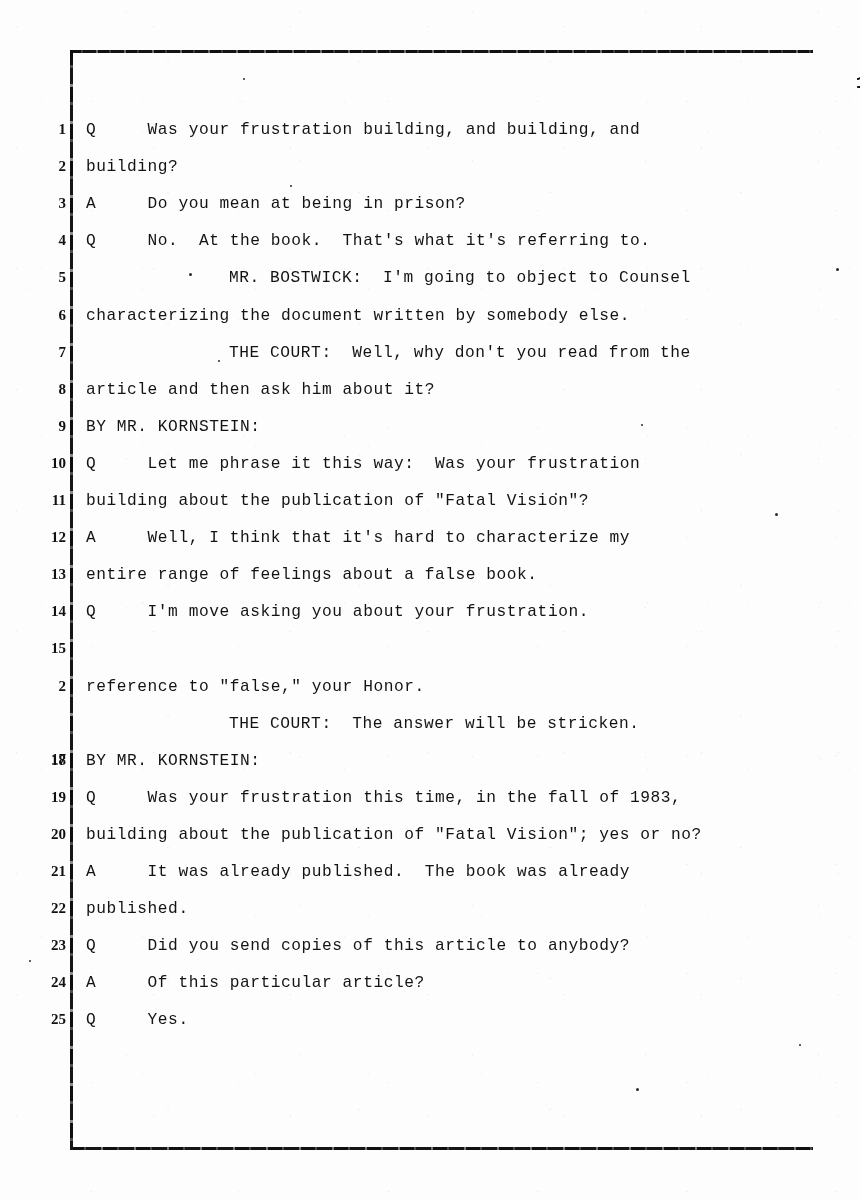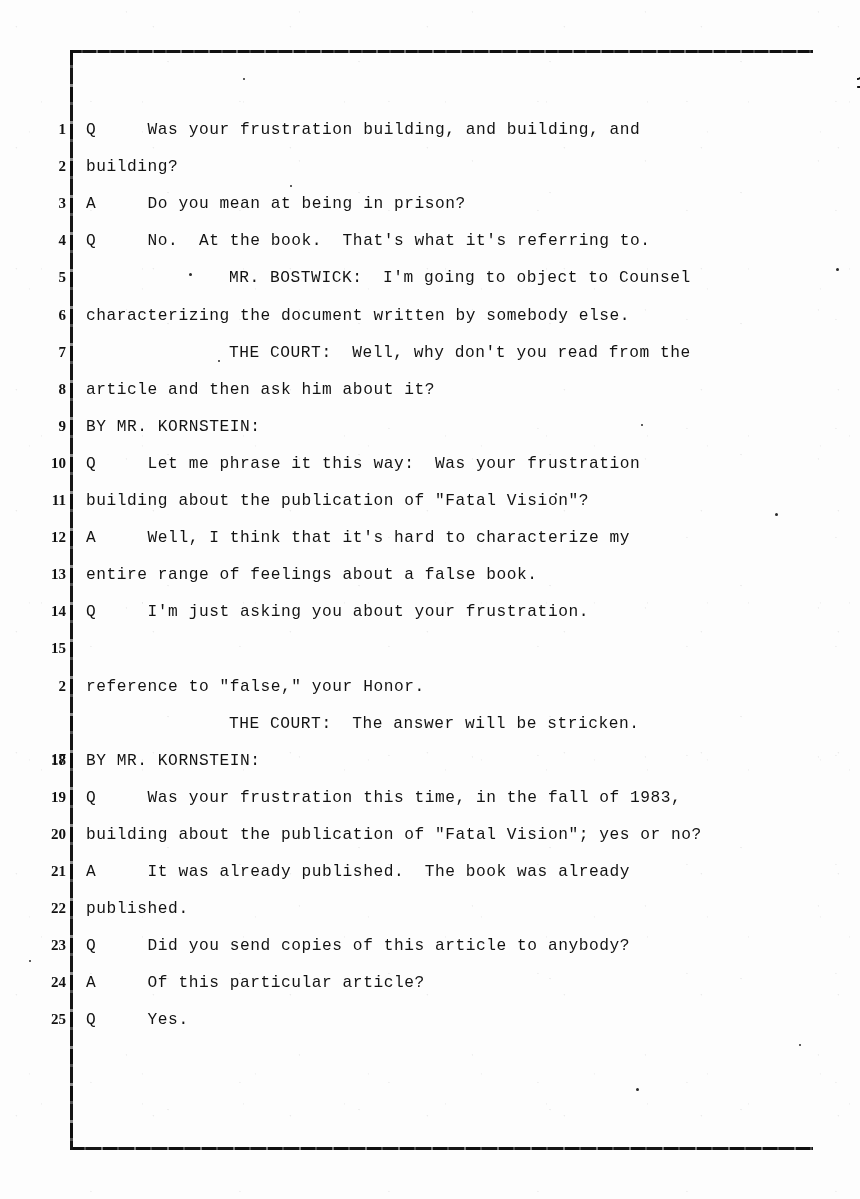--- a/index.html
+++ b/index.html
@@ -187,21 +187,21 @@
       <div class="transcript-line indent-none" style="top: 183.3px;">Q     No.  At the book.  That's what it's referring to.</div>
       <div class="transcript-line indent-speaker" style="top: 220.4px;">MR. BOSTWICK:  I'm going to object to Counsel</div>
       <div class="transcript-line indent-none" style="top: 257.5px;">characterizing the document written by somebody else.</div>
       <div class="transcript-line indent-speaker" style="top: 294.6px;">THE COURT:  Well, why don't you read from the</div>
       <div class="transcript-line indent-none" style="top: 331.7px;">article and then ask him about it?</div>
       <div class="transcript-line indent-none" style="top: 368.8px;">BY MR. KORNSTEIN:</div>
       <div class="transcript-line indent-none" style="top: 405.9px;">Q     Let me phrase it this way:  Was your frustration</div>
       <div class="transcript-line indent-none" style="top: 443px;">building about the publication of "Fatal Vision"?</div>
       <div class="transcript-line indent-none" style="top: 480.1px;">A     Well, I think that it's hard to characterize my</div>
       <div class="transcript-line indent-none" style="top: 517.2px;">entire range of feelings about a false book.</div>
-      <div class="transcript-line indent-none" style="top: 554.3px;">Q     I'm just asking you about your frustration.</div>
+      <div class="transcript-line indent-none" style="top: 554.3px;">Q     I'm move asking you about your frustration.</div>
       <div class="transcript-line indent-none" style="top: 628.5px;">reference to "false," your Honor.</div>
       <div class="transcript-line indent-speaker" style="top: 665.6px;">THE COURT:  The answer will be stricken.</div>
       <div class="transcript-line indent-none" style="top: 702.7px;">BY MR. KORNSTEIN:</div>
       <div class="transcript-line indent-none" style="top: 739.8px;">Q     Was your frustration this time, in the fall of 1983,</div>
       <div class="transcript-line indent-none" style="top: 776.9px;">building about the publication of "Fatal Vision"; yes or no?</div>
       <div class="transcript-line indent-none" style="top: 814px;">A     It was already published.  The book was already</div>
       <div class="transcript-line indent-none" style="top: 851.1px;">published.</div>
       <div class="transcript-line indent-none" style="top: 888.2px;">Q     Did you send copies of this article to anybody?</div>
       <div class="transcript-line indent-none" style="top: 925.3px;">A     Of this particular article?</div>
       <div class="transcript-line indent-none" style="top: 962.4px;">Q     Yes.</div>

